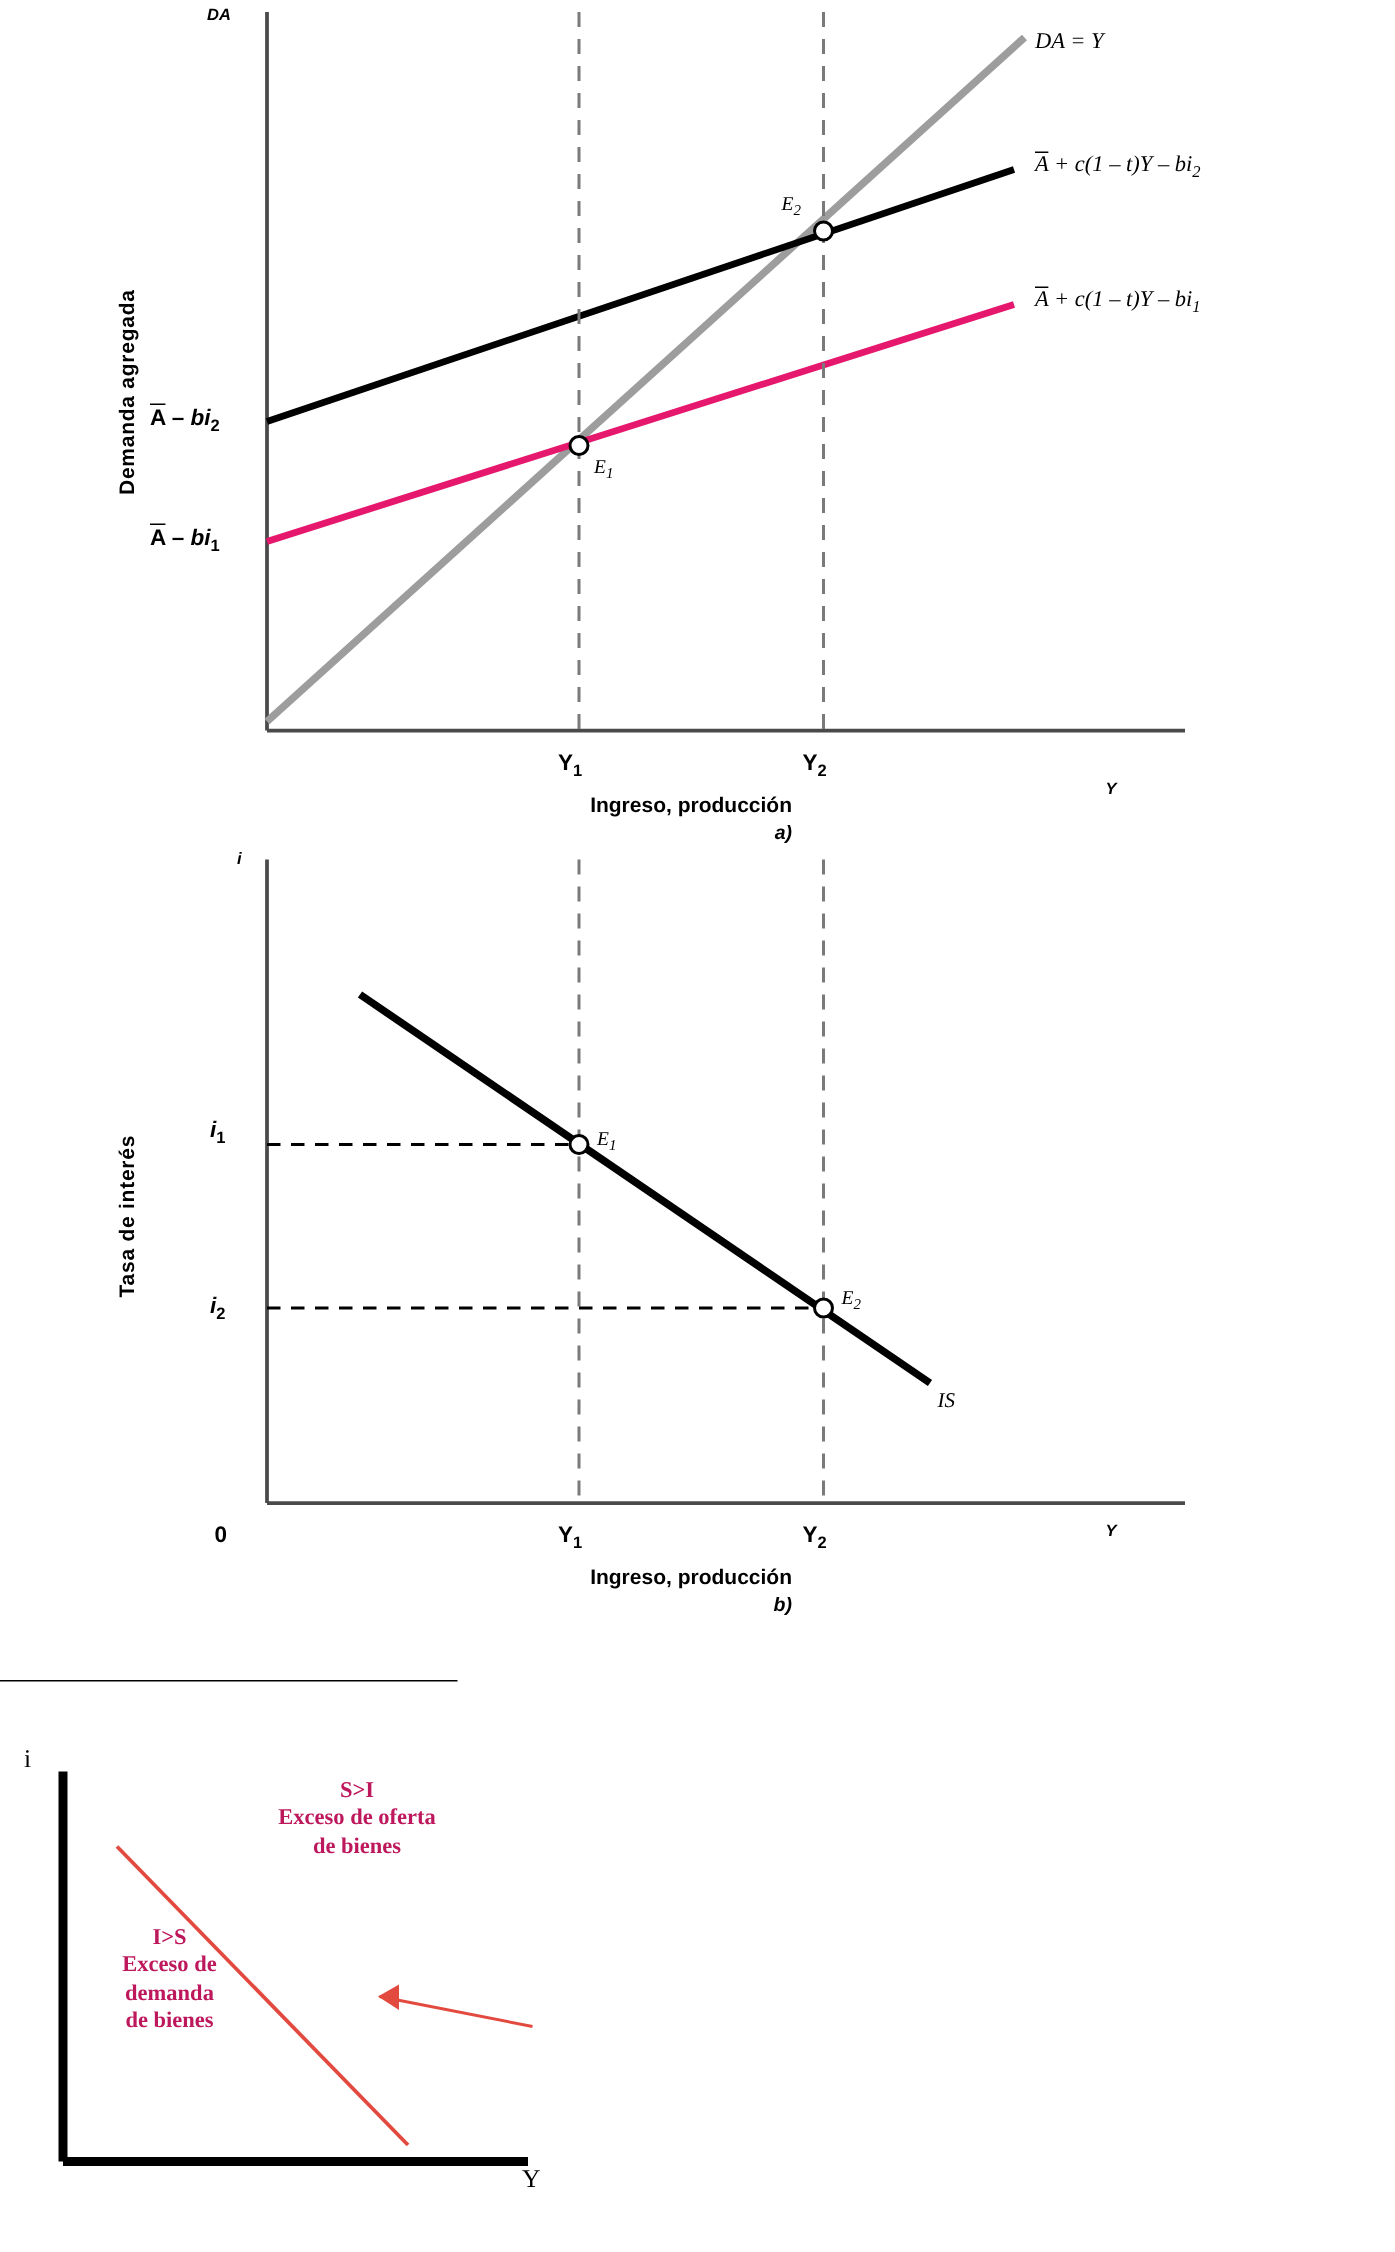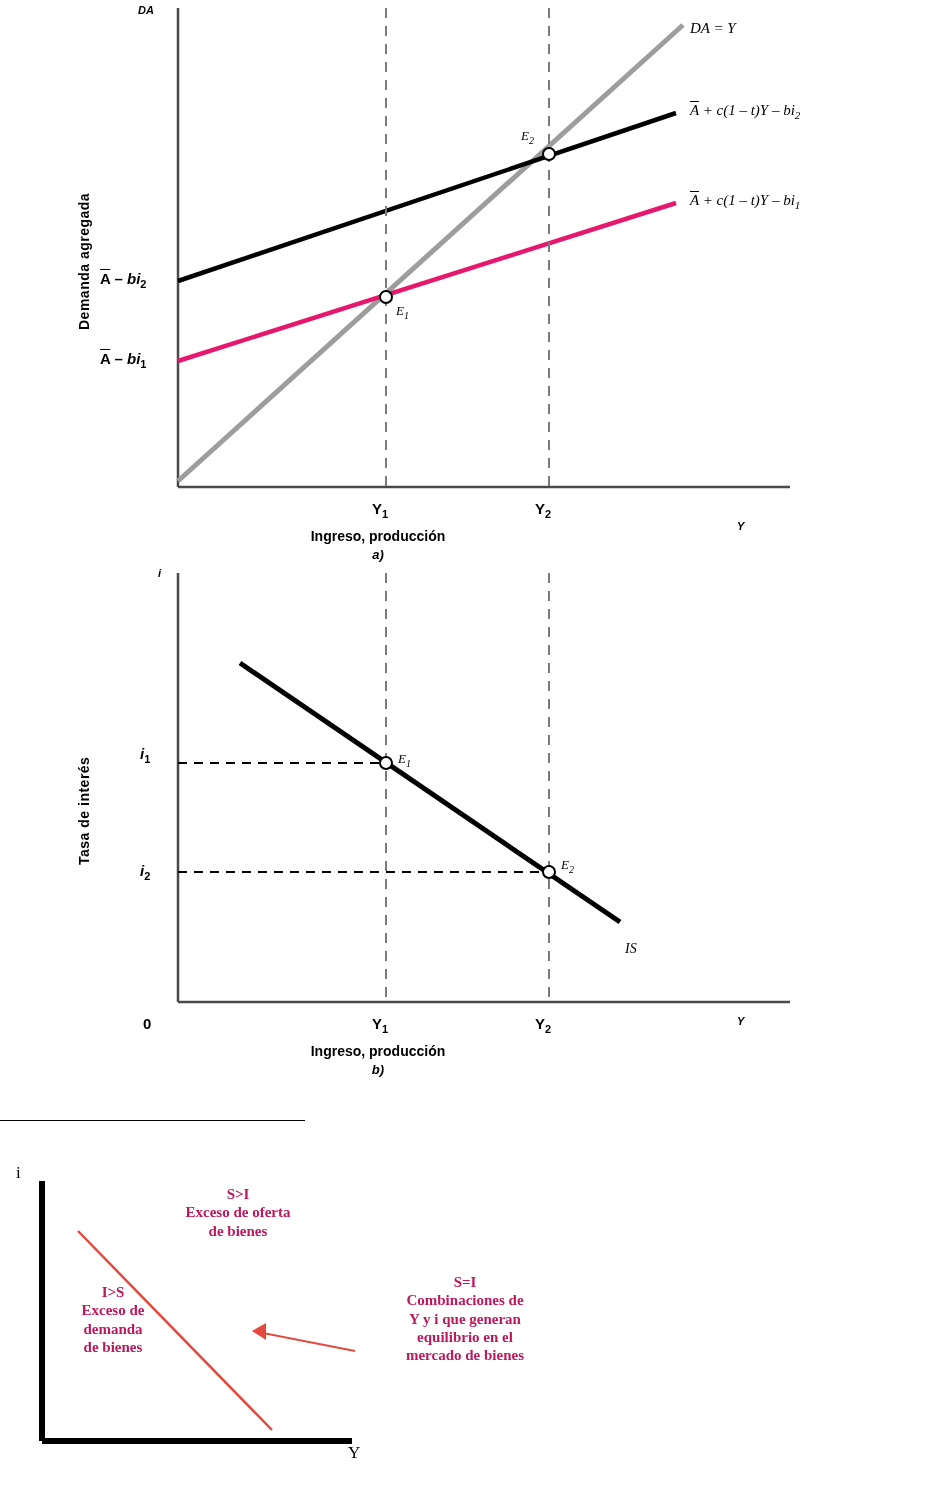--- a/index.html
+++ b/index.html
@@ -36,21 +36,21 @@
     letter-spacing: 0.5px;
   }
   .tick {
     font-weight: bold;
     font-size: 15px;
   }
   .tick sub { font-size: 11px; }
   .under-label {
     font-weight: bold;
     font-size: 14px;
-    text-align: center;
+    text-align: right;
   }
   .under-label .sub {
     font-style: italic;
     font-weight: bold;
     font-size: 13px;
   }
   .eq {
     font-family: "Liberation Serif", serif;
     font-style: italic;
     font-size: 15px;
@@ -62,21 +62,20 @@
   .pt-label {
     font-family: "Liberation Serif", serif;
     font-style: italic;
     font-size: 13px;
   }
   .pt-label sub { font-size: 10px; }
   .inter-lbl {
     font-family: "Liberation Serif", serif;
     font-style: italic;
     font-size: 14px;
-    margin-top: 14px;
   }
   .bottom-text {
     position: absolute;
     font-family: "Liberation Serif", serif;
     font-weight: bold;
     font-size: 15px;
     text-align: center;
     line-height: 1.22;
     color: #be185d;
   }
@@ -187,14 +186,13 @@
     <polygon points="252,176 266,168 266,185" fill="#e24a3f"></polygon>
   </svg>
 
   <div class="bottom-axis-lbl" style="left:16px; top:8px;">i</div>
   <div class="bottom-axis-lbl" style="left:348px; top:288px;">Y</div>
 
   <div class="bottom-text" style="left:128px; top:30px; width:220px;">S&gt;I<br>Exceso de oferta<br>de bienes</div>
 
   <div class="bottom-text" style="left:38px; top:128px; width:150px;">I&gt;S<br>Exceso de<br>demanda<br>de bienes</div>
 
-  <div class="bottom-text" style="left:350px; top:118px; width:230px;">S=I<br>Combinaciones de<br>Y y i que generan<br>equilibrio en el<br>mercado de bienes</div>
 </div>
 
 </body></html>

